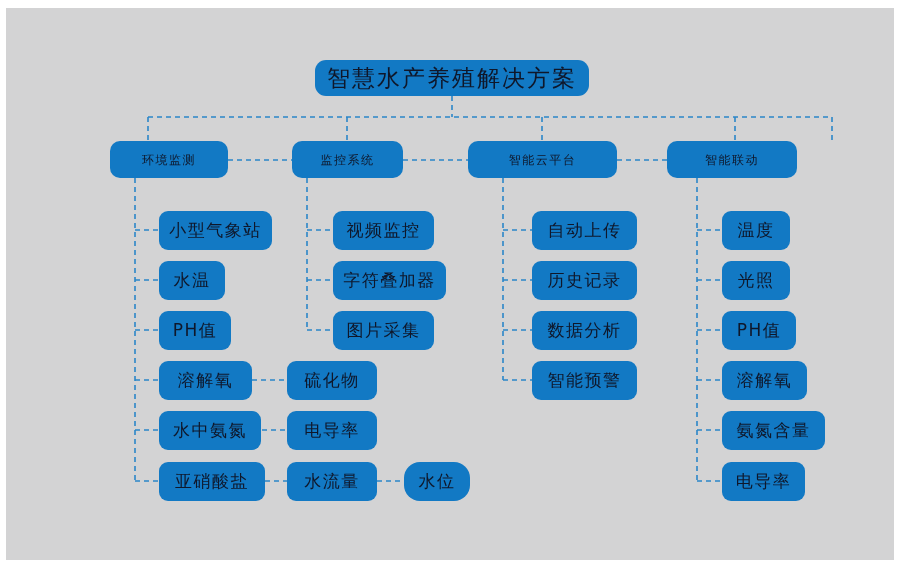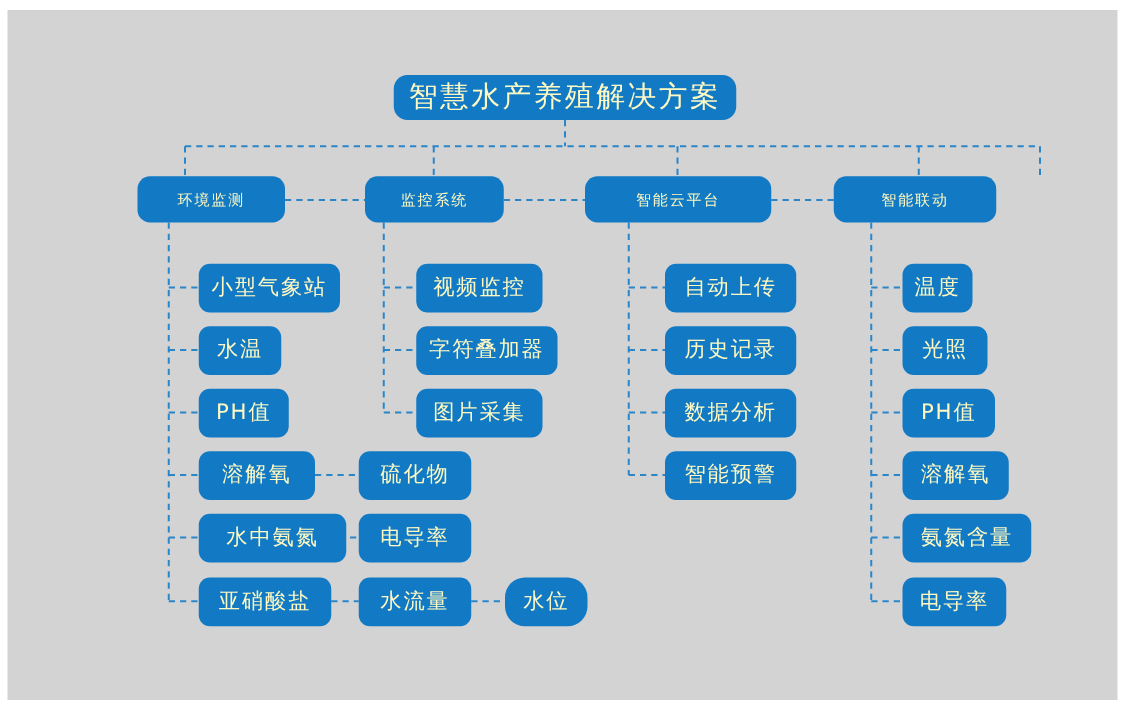--- a/index.html
+++ b/index.html
@@ -27,21 +27,21 @@
     position: absolute;
     left: 0;
     top: 0;
     width: 900px;
     height: 564px;
     pointer-events: none;
   }
   .node {
     position: absolute;
     background: #1279c4;
-    color: #fef9c3;
+    color: #0f172a;
     border-radius: 9px;
     display: flex;
     align-items: center;
     justify-content: center;
     box-sizing: border-box;
     white-space: nowrap;
     letter-spacing: 1px;
     line-height: 1;
     user-select: none;
     text-align: center;
@@ -123,36 +123,36 @@
 
   <div class="node cat" style="left:110px; top:141px; width:118px; height:37px;">环境监测</div>
   <div class="node cat" style="left:292px; top:141px; width:111px; height:37px;">监控系统</div>
   <div class="node cat" style="left:468px; top:141px; width:149px; height:37px;">智能云平台</div>
   <div class="node cat" style="left:667px; top:141px; width:130px; height:37px;">智能联动</div>
 
   <div class="node leaf" style="left:159px; top:211px; width:113px; height:39px;">小型气象站</div>
   <div class="node leaf" style="left:159px; top:261px; width:66px; height:39px;">水温</div>
   <div class="node leaf" style="left:159px; top:311px; width:72px; height:39px;">PH值</div>
   <div class="node leaf" style="left:159px; top:361px; width:93px; height:39px;">溶解氧</div>
-  <div class="node leaf" style="left:159px; top:411px; width:118px; height:39px;">水中氨氮</div>
+  <div class="node leaf" style="left:159px; top:411px; width:102px; height:39px;">水中氨氮</div>
   <div class="node leaf" style="left:159px; top:462px; width:106px; height:39px;">亚硝酸盐</div>
 
   <div class="node leaf" style="left:333px; top:211px; width:101px; height:39px;">视频监控</div>
   <div class="node leaf" style="left:333px; top:261px; width:113px; height:39px;">字符叠加器</div>
   <div class="node leaf" style="left:333px; top:311px; width:101px; height:39px;">图片采集</div>
 
   <div class="node leaf" style="left:287px; top:361px; width:90px; height:39px;">硫化物</div>
   <div class="node leaf" style="left:287px; top:411px; width:90px; height:39px;">电导率</div>
   <div class="node leaf" style="left:287px; top:462px; width:90px; height:39px;">水流量</div>
   <div class="node leaf" style="left:404px; top:462px; width:66px; height:39px;border-radius:16px;">水位</div>
 
   <div class="node leaf" style="left:532px; top:211px; width:105px; height:39px;">自动上传</div>
   <div class="node leaf" style="left:532px; top:261px; width:105px; height:39px;">历史记录</div>
   <div class="node leaf" style="left:532px; top:311px; width:105px; height:39px;">数据分析</div>
   <div class="node leaf" style="left:532px; top:361px; width:105px; height:39px;">智能预警</div>
 
-  <div class="node leaf" style="left:722px; top:211px; width:56px; height:39px;">温度</div>
+  <div class="node leaf" style="left:722px; top:211px; width:68px; height:39px;">温度</div>
   <div class="node leaf" style="left:722px; top:261px; width:68px; height:39px;">光照</div>
   <div class="node leaf" style="left:722px; top:311px; width:74px; height:39px;">PH值</div>
   <div class="node leaf" style="left:722px; top:361px; width:85px; height:39px;">溶解氧</div>
   <div class="node leaf" style="left:722px; top:411px; width:103px; height:39px;">氨氮含量</div>
   <div class="node leaf" style="left:722px; top:462px; width:83px; height:39px;">电导率</div>
 </div>
 
 </body></html>

